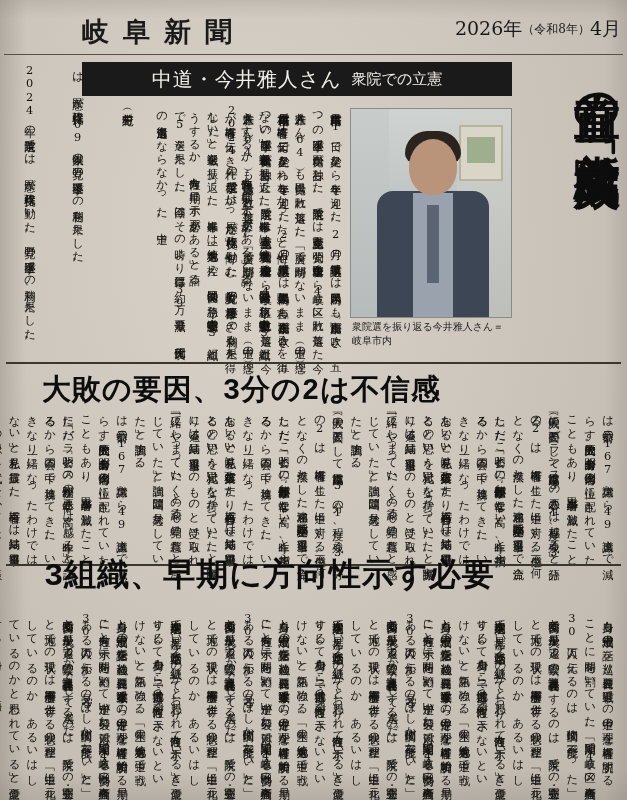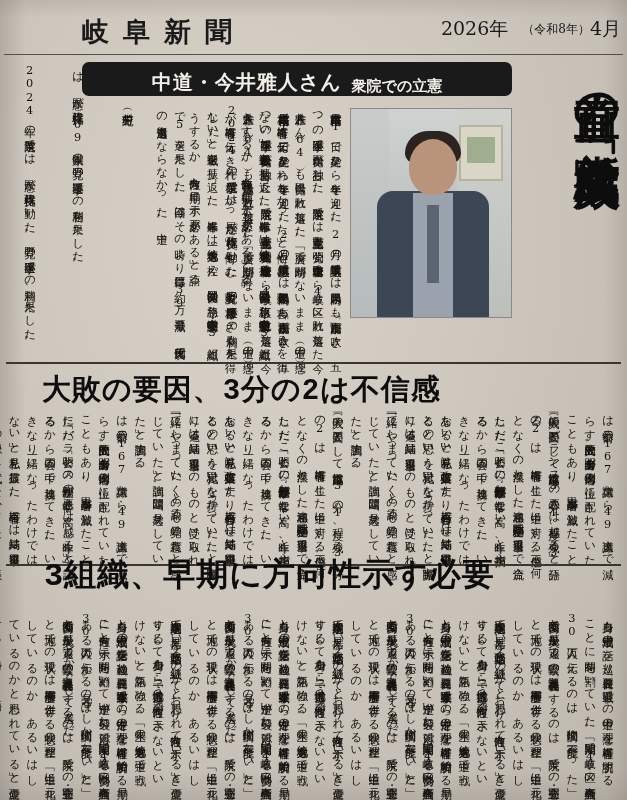--- a/index.html
+++ b/index.html
@@ -50,21 +50,20 @@
     position: absolute;
     top: 10px; right: 6px;
     font-family: "DejaVu Serif", serif;
     font-size: 19px;
     color: #1a1a1a;
     white-space: nowrap;
   }
   .masthead-date .era {
     font-size: 12px;
     vertical-align: 2px;
-    margin-left: 14px;
   }
   .rule {
     position: absolute;
     left: 4px; right: 4px;
     height: 1px;
     background: #55504a;
   }
   
   .big-headline {
     position: absolute;
@@ -79,27 +78,26 @@
     color: #0d0d0d;
   }
   
   .kicker {
     position: absolute;
     top: 62px; left: 82px;
     width: 430px; height: 34px;
     background: #1a1a1a;
     color: #f2efe9;
     display: flex;
-    align-items: flex-end;
+    align-items: center;
     justify-content: center;
     font-family: "DejaVu Serif", serif;
     font-size: 20px;
-    font-weight: 700;
+    font-weight: 400;
     letter-spacing: 1px;
-    border-radius: 7px;
   }
   .kicker .sub { font-size: 15px; letter-spacing: 0px; }
   
   .photo {
     position: absolute;
     top: 108px; left: 350px;
     width: 160px; height: 208px;
     background:
       linear-gradient(180deg, #cfd4d2 0%, #c2c7c6 38%, #b4b8b8 100%);
     border: 1px solid #8b8b85;
@@ -178,20 +176,21 @@
     <div class="wall-r"></div>
     <div class="frame">
         <i></i>
       </div>
     <div class="body"></div>
     <div class="shirt"></div>
     <div class="tie"></div>
     <div class="hair"></div>
     <div class="head"></div>
   </div>
+  <div class="photo-caption vtext" style="writing-mode:horizontal-tb;">衆院選を振り返る今井雅人さん＝岐阜市内</div>
 
   <div class="vcol" style="top:104px; left:300px; height:250px; width:44px;">高市早苗政権は1日で発足から半年を迎えた。2月の岐阜県議選では勝県県内にも「高市旋風」が吹き、五つの小選挙区で自民党が独占した。衆院選では立憲民主党と公明党、中道改革連合」から岐阜4区に敗れ落選した今井雅人さん（64）も自民党に敗れ落選した。「唐突で時間がないまま、（中道の）理念が有権者に伝えきれなかった」と悔やむ。失敗と言わざるを得ない」と選挙戦を振り返った。来年春には統一地方選を控え、党勢回復は急務。「中道・立憲・公明の3組織どうするか、方向性を早期に示す必要がある」と語る。</div>
   <div class="vcol" style="top:104px; left:248px; height:250px; width:44px;">高市早苗政権は1日で発足から半年を迎えた。2月の岐阜県議選では勝県県内にも「高市旋風」が吹き、五つの小選挙区で自民党が独占した。衆院選では立憲民主党と公明党、中道改革連合」から岐阜4区に敗れ落選した今井雅人さん（64）も自民党に敗れ落選した。「唐突で時間がないまま、（中道の）理念が有権者に伝えきれなかった」と悔やむ。失敗と言わざるを得ない」と選挙戦を振り返った。来年春には統一地方選を控え、党勢回復は急務。「中道・立憲・公明の3組織どうするか、方向性を早期に示す必要がある」と語る。</div>
   <div class="vcol" style="top:104px; left:196px; height:250px; width:44px;">2024年の衆院選では、民意が政権交代に動いた。野党の小選挙区での勝利、果たした。</div>
   <div class="vcol" style="top:104px; left:144px; height:250px; width:44px;">で5選を果たした。今回はその時より得票は約3万9千票減り、比例代表での復活当選もならなかった。中道</div>
   <div class="vcol" style="top:104px; left:92px;  height:250px; width:44px;">（中村芳紀）</div>
   <div class="vcol" style="top:64px;  left:44px;  height:290px; width:42px;">は、民意が政権交代に09年以来の野党の小選挙区での勝利を果たした。</div>
   <div class="vcol" style="top:64px;  left:4px;   height:290px; width:34px;">2024年の衆院選では、民意が政権交代に動いた。野党の小選挙区での勝利、果たした。</div>
 
   <div class="hr-thick" style="top:362px; left:6px; width:615px;"></div>

